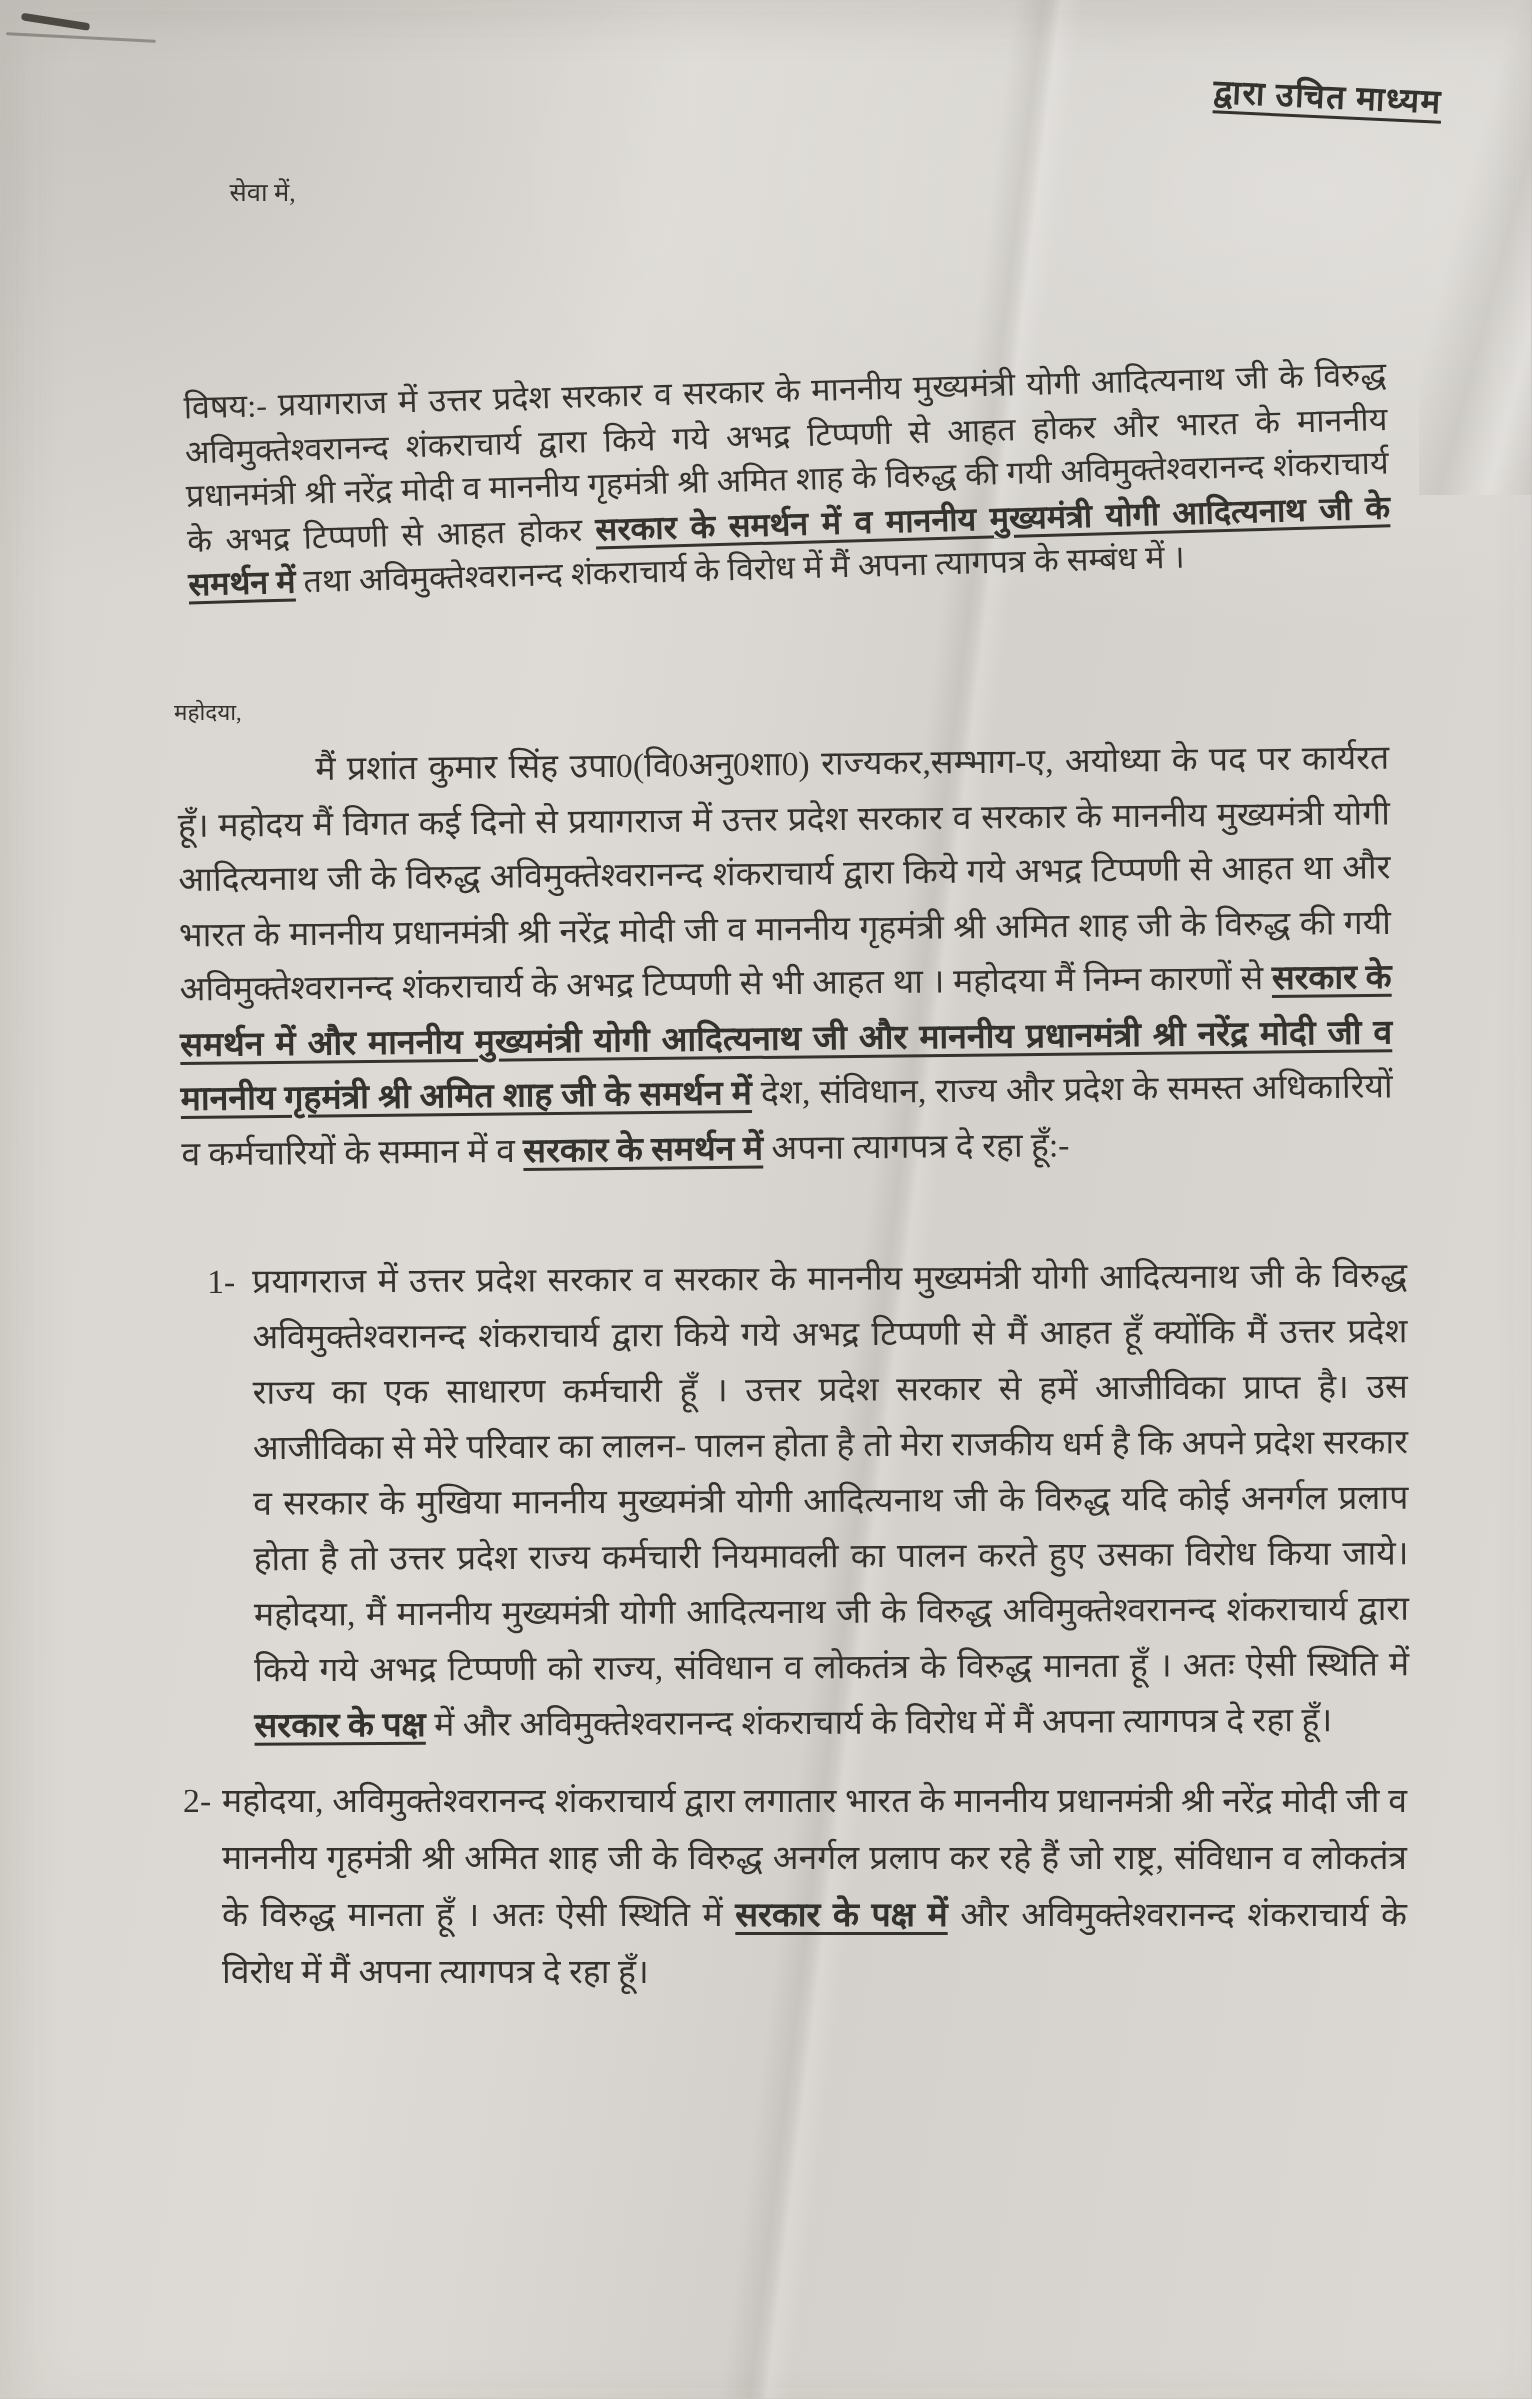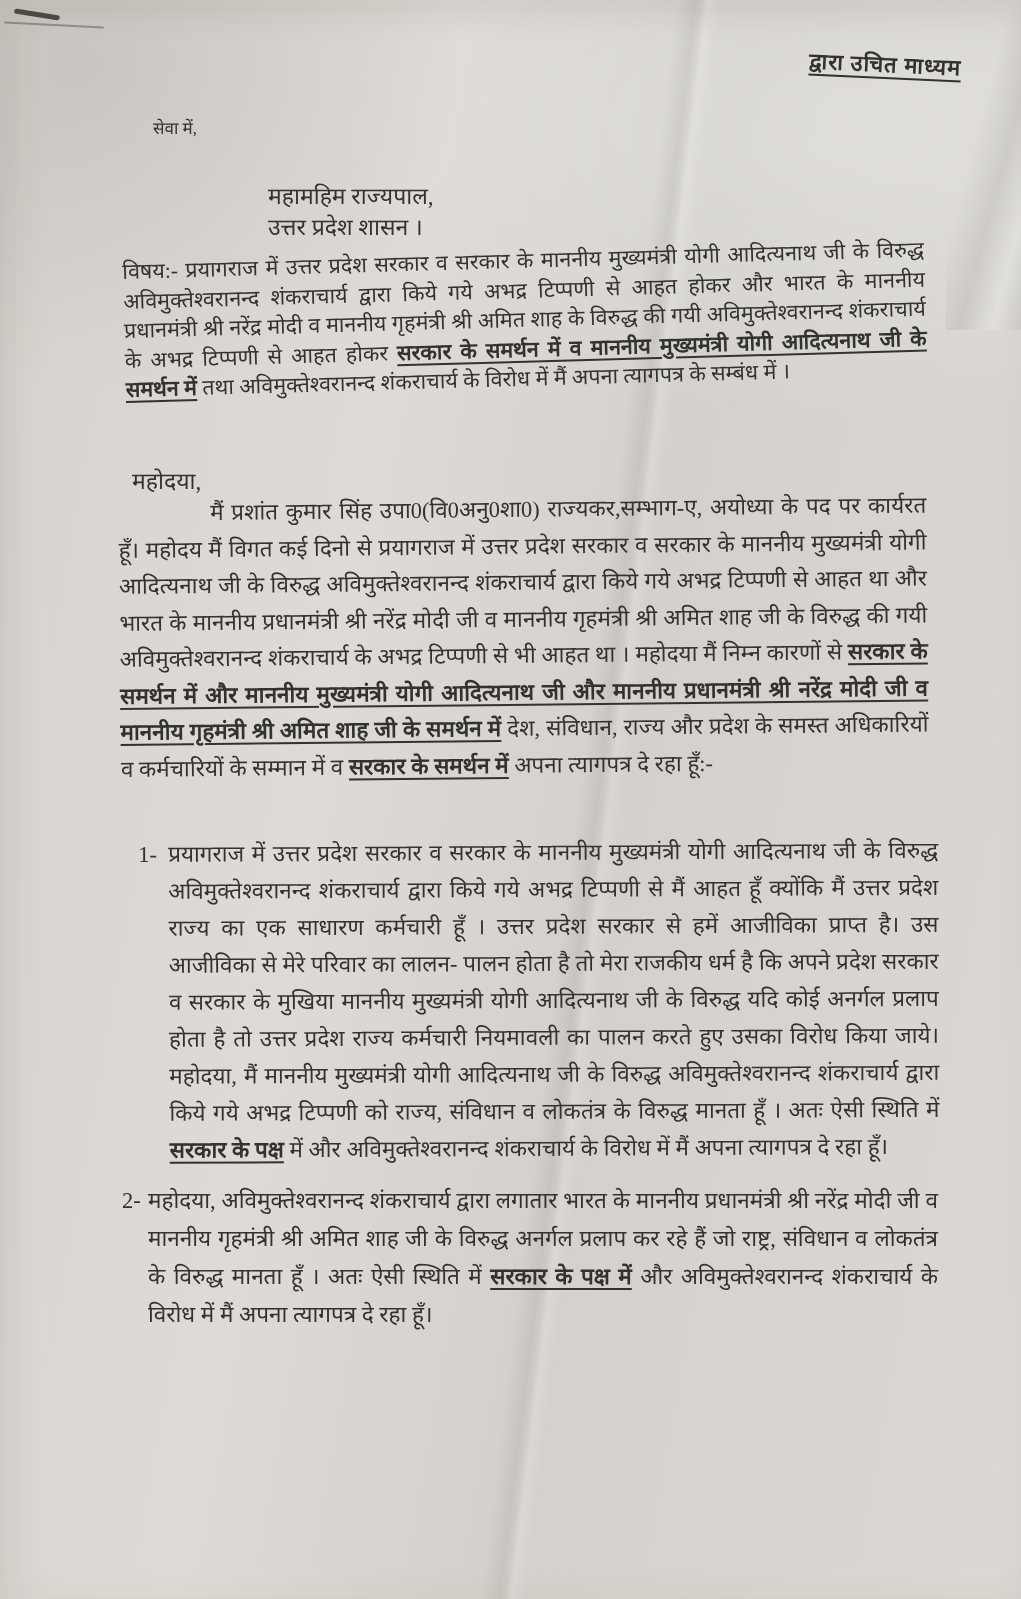--- a/index.html
+++ b/index.html
@@ -67,22 +67,22 @@
     font-size:23px;line-height:31px;
   }
   .subject{
     position:absolute;top:258px;left:122px;width:802px;
     font-size:21.5px;line-height:29.5px;
     transform:rotate(-1.6deg);
     transform-origin:left top;
     text-align:justify;
   }
   .greeting{
-    position:absolute;top:464px;left:132px;
-    font-size:23px;
+    position:absolute;top:464px;left:116px;
+    font-size:15px;
   }
   .opening{
     position:absolute;top:496px;left:118px;width:808px;
     font-size:22.5px;line-height:36.5px;
     text-indent:92px;
     transform:rotate(-0.6deg);
     transform-origin:left top;
     text-align:justify;
   }
   .items{
@@ -115,24 +115,20 @@
 
   <div class="staple-mark"></div>
   <div class="staple-mark-2"></div>
   <div class="fold-crease"></div>
   <div class="corner-shadow"></div>
 
   <div class="routing-note">द्वारा उचित माध्यम</div>
 
   <div class="salutation">सेवा में,</div>
 
-  <div class="addressee">
-    <div>महामहिम राज्यपाल,</div>
-    <div>उत्तर प्रदेश शासन ।</div>
-  </div>
 
   <div class="subject"><span>विषय:- प्रयागराज में उत्तर प्रदेश सरकार व सरकार के माननीय मुख्यमंत्री योगी आदित्यनाथ जी के विरुद्ध अविमुक्तेश्वरानन्द शंकराचार्य द्वारा किये गये अभद्र टिप्पणी से आहत होकर और भारत के माननीय प्रधानमंत्री श्री नरेंद्र मोदी व माननीय गृहमंत्री श्री अमित शाह के विरुद्ध की गयी अविमुक्तेश्वरानन्द शंकराचार्य के अभद्र टिप्पणी से आहत होकर </span><span class="emph">सरकार के समर्थन में व माननीय मुख्यमंत्री योगी आदित्यनाथ जी के समर्थन में</span><span> तथा अविमुक्तेश्वरानन्द शंकराचार्य के विरोध में मैं अपना त्यागपत्र के सम्बंध में ।</span></div>
 
   <div class="greeting">महोदया,</div>
 
   <div class="opening"><span>मैं प्रशांत कुमार सिंह उपा0(वि0अनु0शा0) राज्यकर,सम्भाग-ए, अयोध्या के पद पर कार्यरत हूँ। महोदय मैं विगत कई दिनो से प्रयागराज में उत्तर प्रदेश सरकार व सरकार के माननीय मुख्यमंत्री योगी आदित्यनाथ जी के विरुद्ध अविमुक्तेश्वरानन्द शंकराचार्य द्वारा किये गये अभद्र टिप्पणी से आहत था और भारत के माननीय प्रधानमंत्री श्री नरेंद्र मोदी जी व माननीय गृहमंत्री श्री अमित शाह जी के विरुद्ध की गयी अविमुक्तेश्वरानन्द शंकराचार्य के अभद्र टिप्पणी से भी आहत था । महोदया मैं निम्न कारणों से </span><span class="emph">सरकार के समर्थन में और माननीय मुख्यमंत्री योगी आदित्यनाथ जी और माननीय प्रधानमंत्री श्री नरेंद्र मोदी जी व माननीय गृहमंत्री श्री अमित शाह जी के समर्थन में</span><span> देश, संविधान, राज्य और प्रदेश के समस्त अधिकारियों व कर्मचारियों के सम्मान में व </span><span class="emph">सरकार के समर्थन में</span><span> अपना त्यागपत्र दे रहा हूँ:-</span></div>
 
   <ol class="items">
     <li class="item">
       <span class="num">1-</span>

